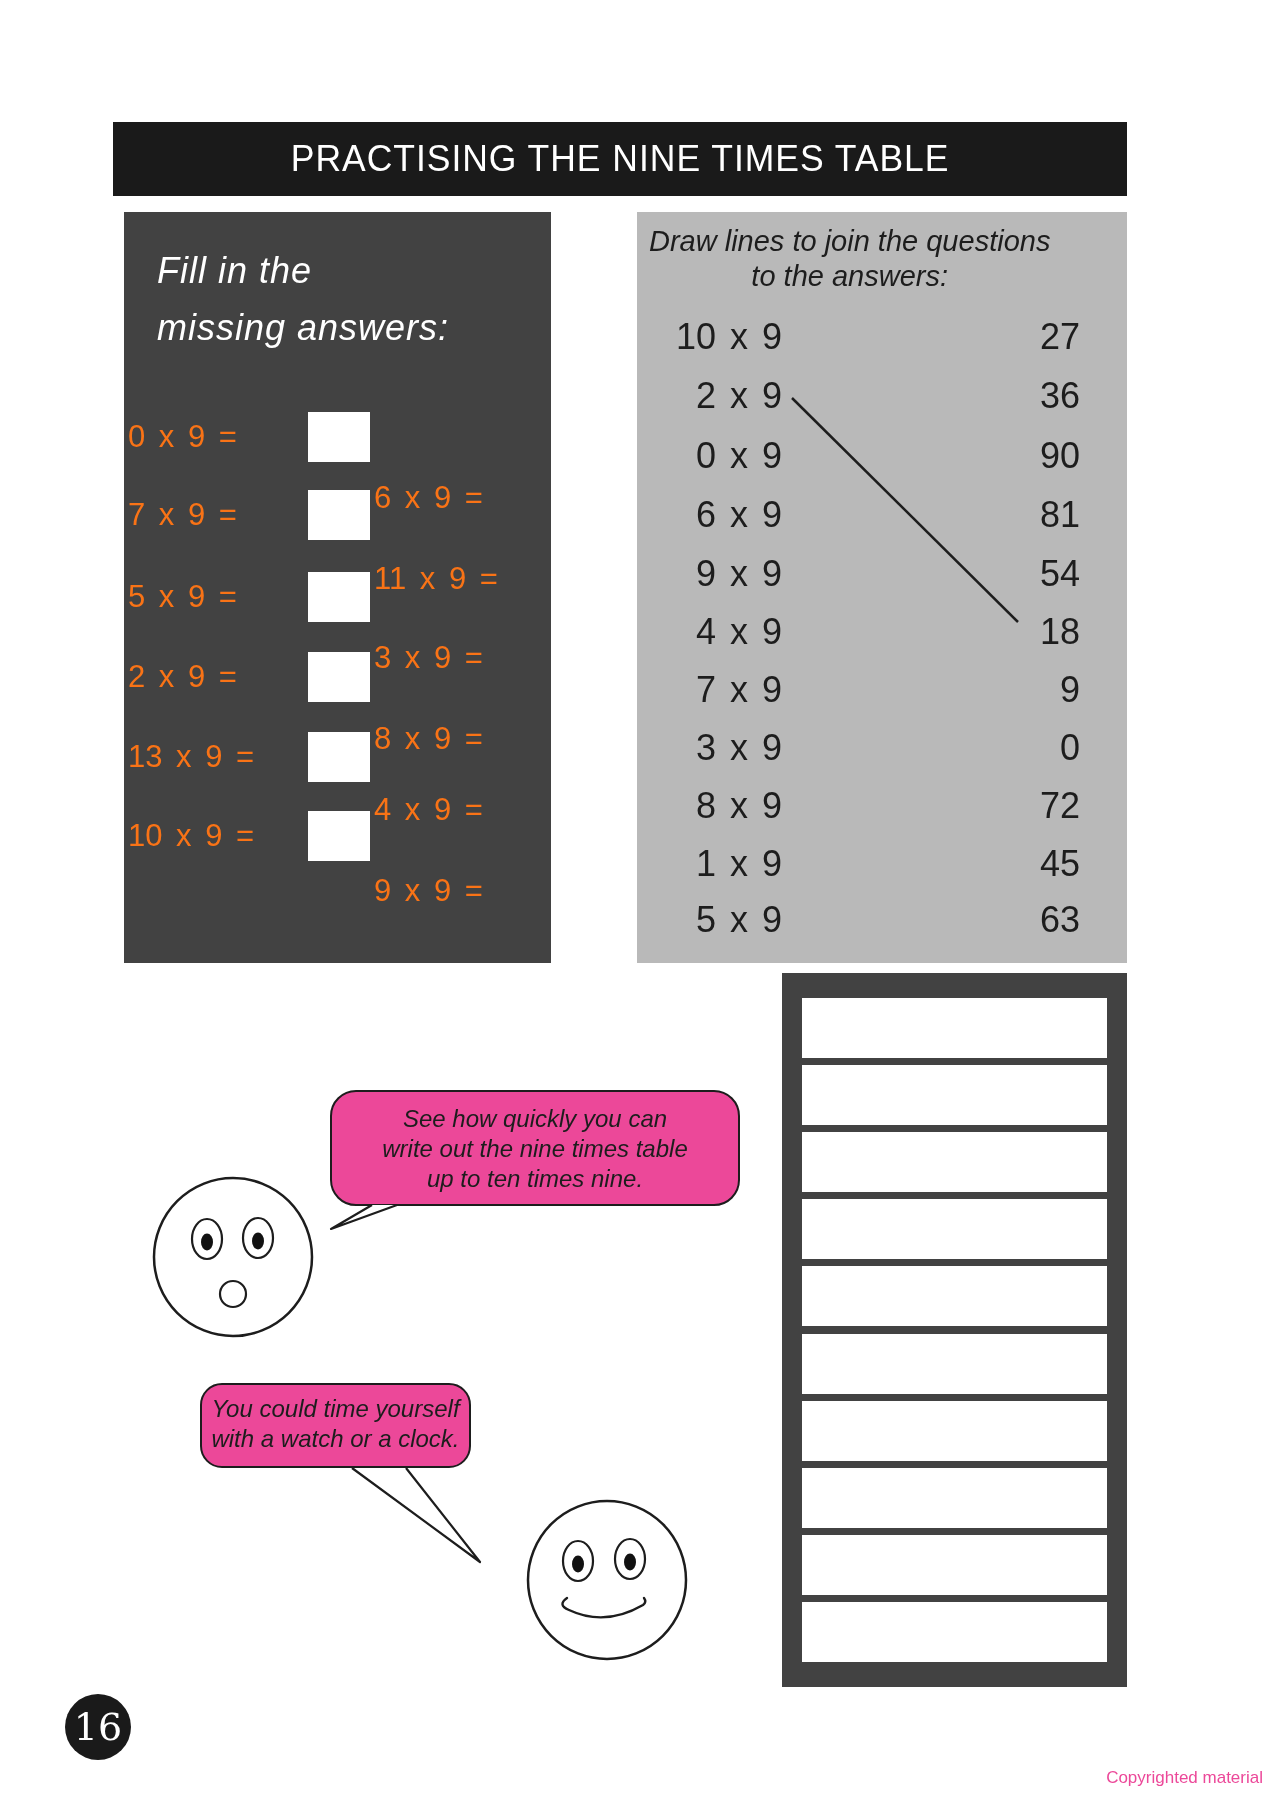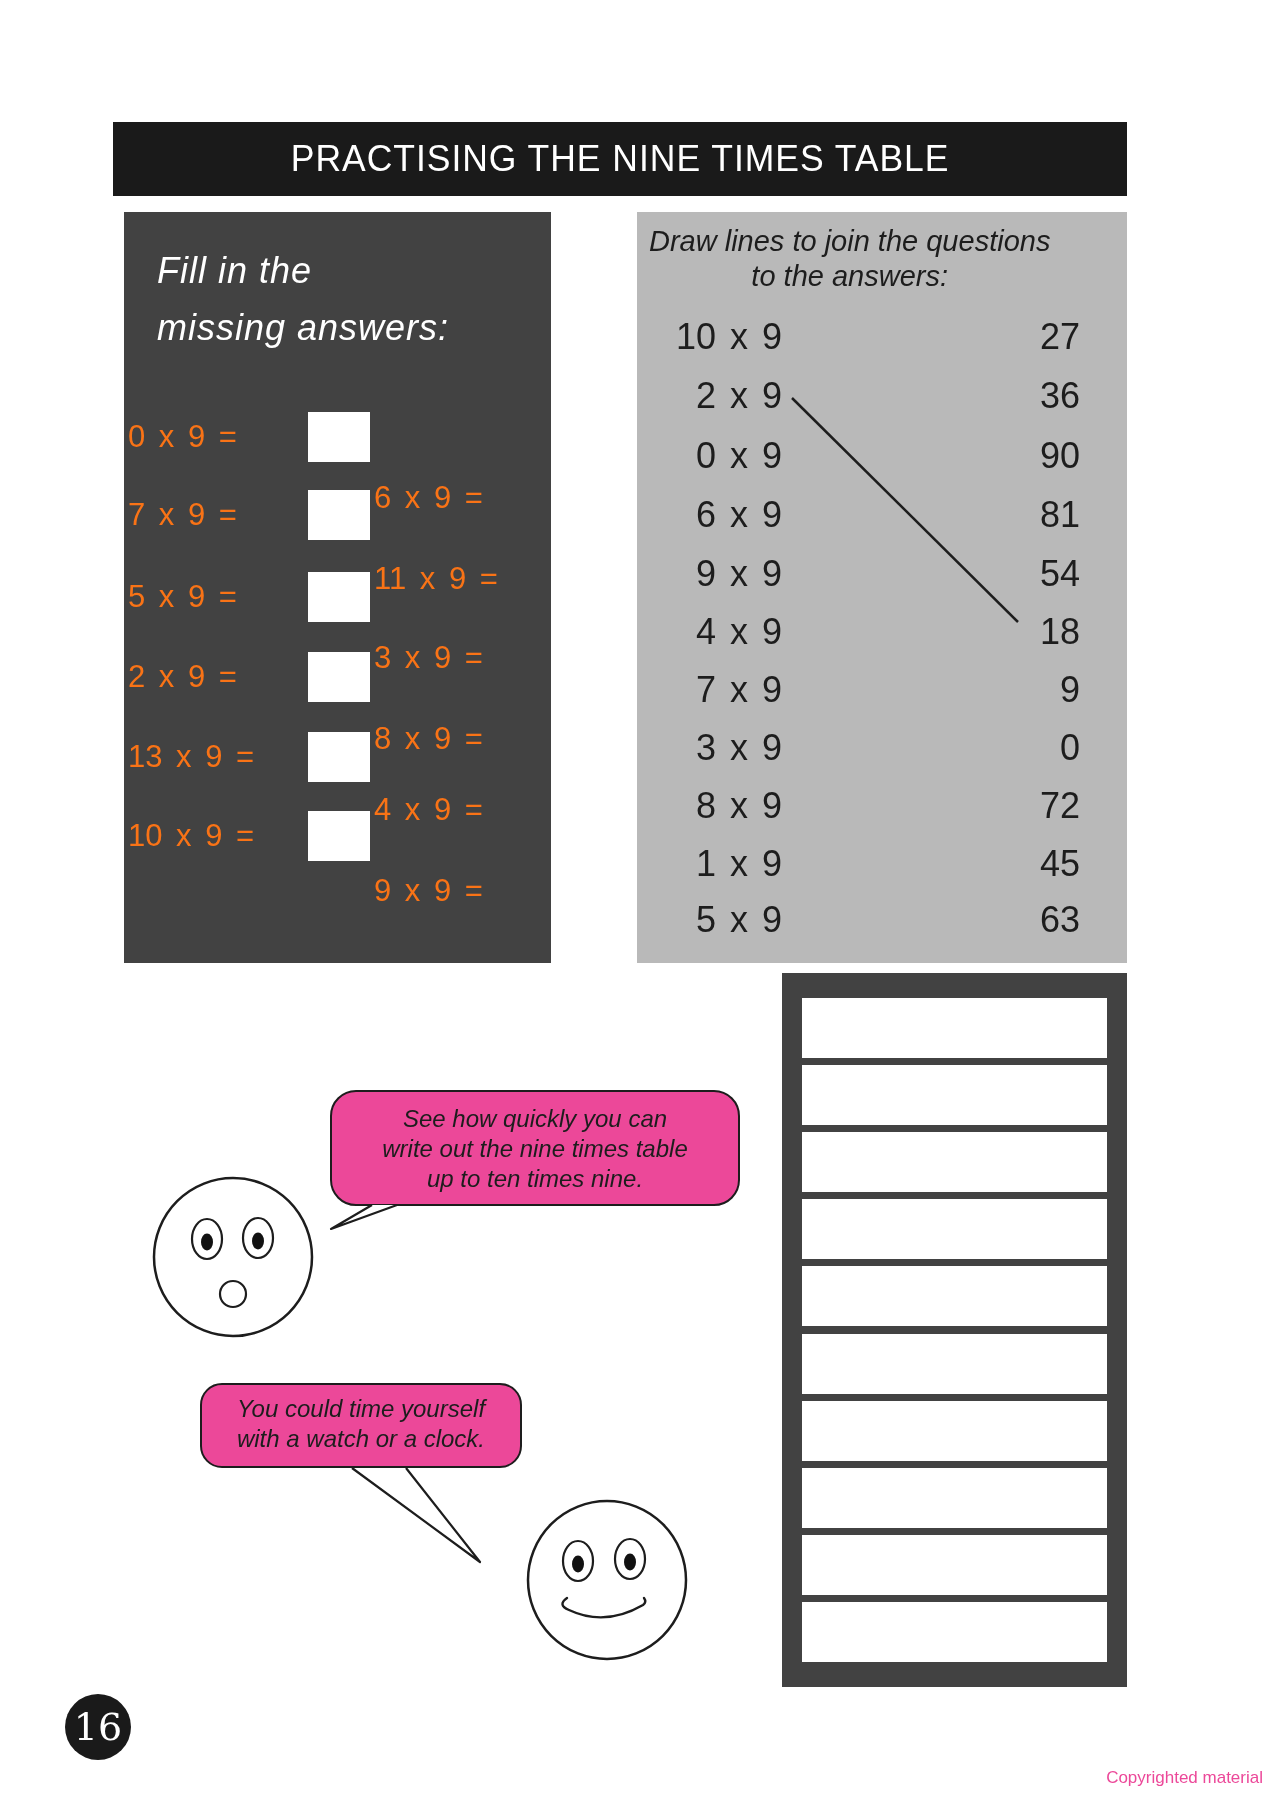--- a/index.html
+++ b/index.html
@@ -38,21 +38,21 @@
   .writing-table{position:absolute;left:782px;top:973px;width:345px;height:714px;
                  background:#424242;box-sizing:border-box;padding:25px 20px;
                  display:flex;flex-direction:column;justify-content:space-between;}
   .writing-row{height:60px;background:#ffffff;}
 
   
   .bubble{position:absolute;background:#ec4899;border:2.5px solid #1d1d1d;border-radius:26px;
           box-sizing:border-box;text-align:center;font-style:italic;font-size:24px;
           line-height:30px;color:#1d1d1d;}
   .bubble1{left:330px;top:1090px;width:410px;height:116px;padding-top:12px;}
-  .bubble2{left:200px;top:1383px;width:322px;height:85px;padding-top:9px;border-radius:22px;}
+  .bubble2{left:200px;top:1383px;width:271px;height:85px;padding-top:9px;border-radius:22px;}
   .tail-svg{position:absolute;overflow:visible;}
 
   .face-svg{position:absolute;}
 
   
   .page-num{position:absolute;left:65px;top:1694px;width:66px;height:66px;border-radius:50%;
             background:#1a1a1a;color:#ffffff;font-family:"DejaVu Serif", serif;font-size:38px;
             display:flex;align-items:center;justify-content:center;}
   .watermark{position:absolute;right:17px;top:1768px;font-size:17px;color:#ec4899;}
 </style>

